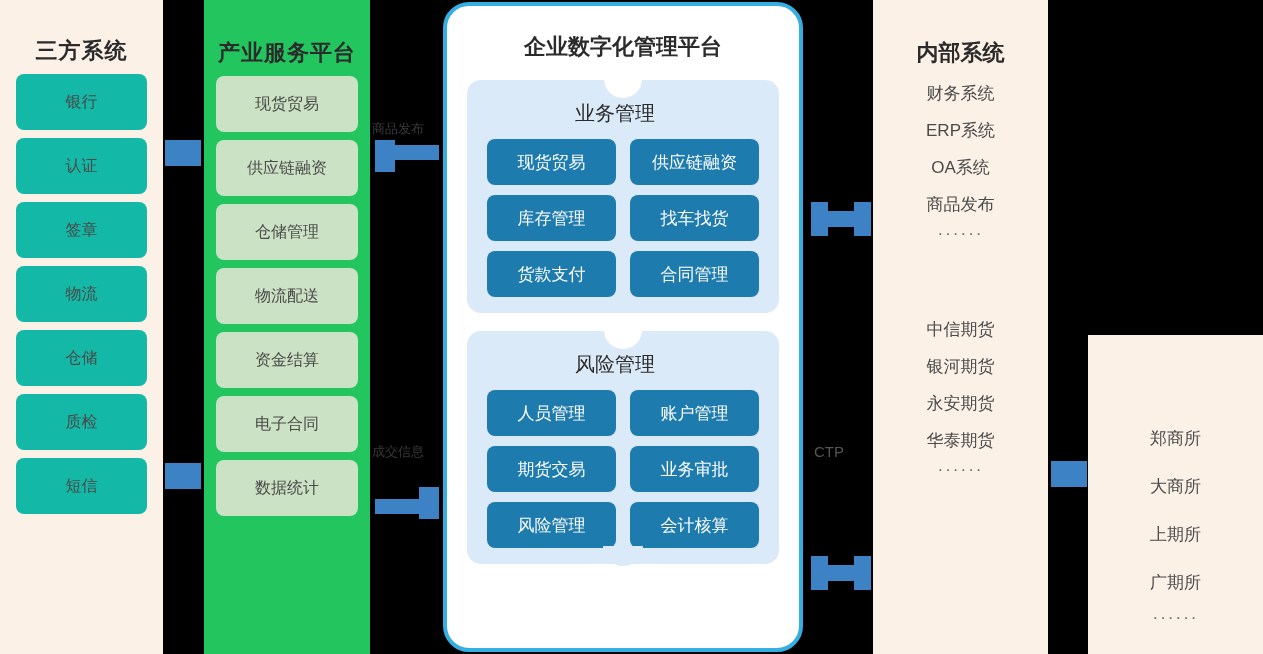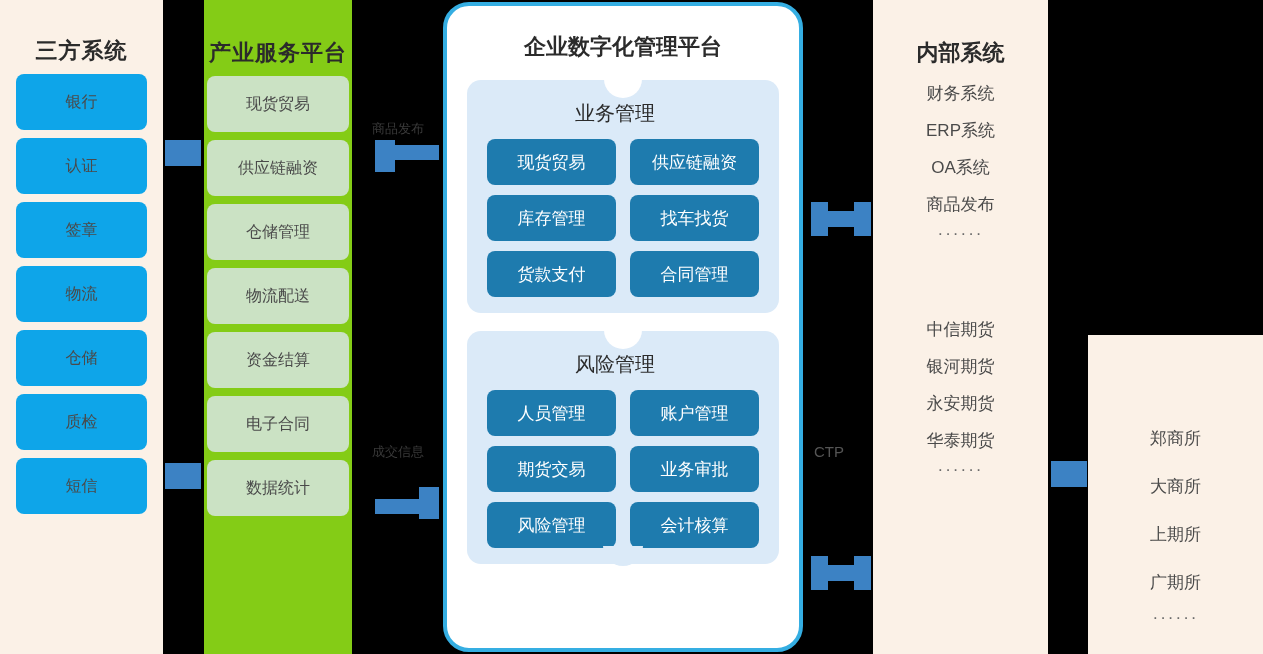--- a/index.html
+++ b/index.html
@@ -21,26 +21,26 @@
     border-radius:8px;
     display:flex;align-items:center;justify-content:center;
     font-size:16px;color:#4a4a4a;
   }
 
   
   #col-third{left:0;width:163px;background:#FBF1E7;}
   #col-third .col-title{font-size:22px;margin-top:36px;}
   #col-third .chip{
     width:131px;height:56px;margin:8px auto 0 auto;
-    background:#0ea5e9;
+    background:#14b8a6;
   }
   #col-third .chip:first-of-type{margin-top:14px;}
 
   
-  #col-industry{left:204px;width:148px;background:#84cc16;}
+  #col-industry{left:204px;width:166px;background:#22c55e;}
   #col-industry .col-title{font-size:22px;margin-top:38px;}
   #col-industry .chip{
     width:142px;height:56px;margin:8px auto 0 auto;
     background:#CBE2C4;
   }
   #col-industry .chip:first-of-type{margin-top:13px;}
 
   
   #col-systems{left:873px;width:175px;background:#FBF1E7;}
   #col-systems .group-title{

